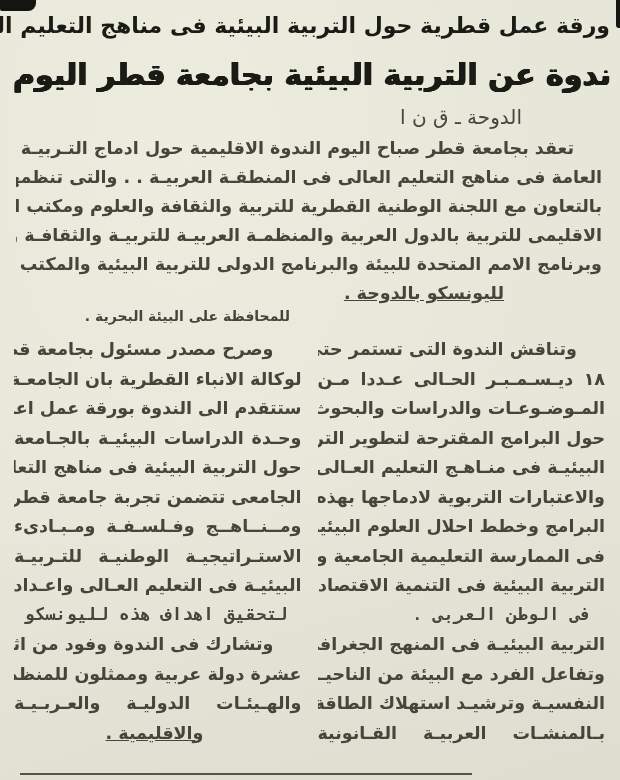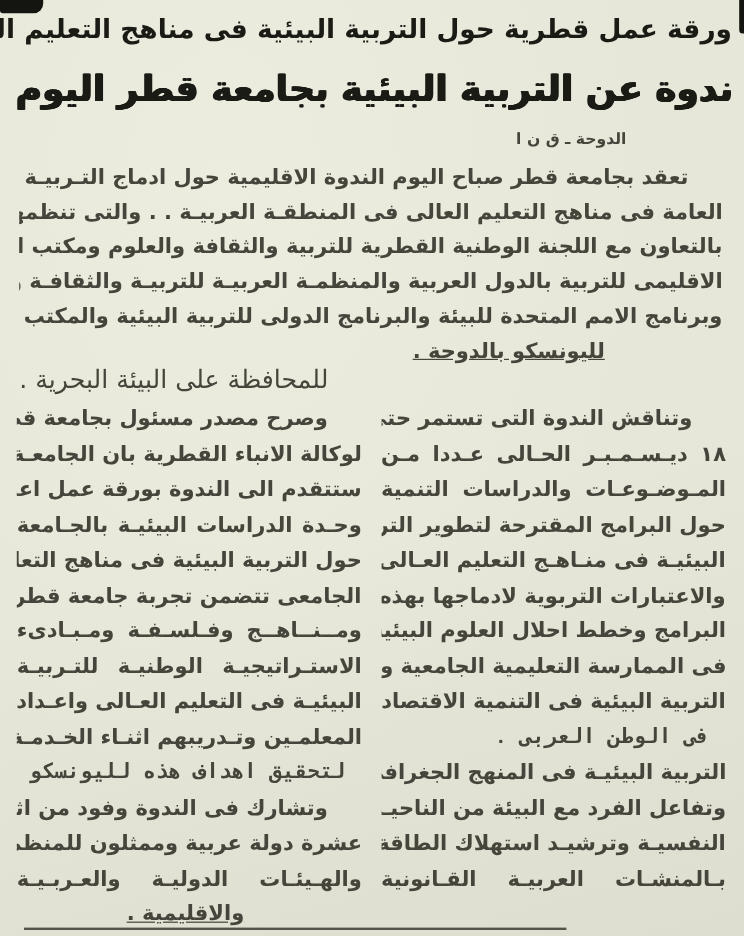--- a/index.html
+++ b/index.html
@@ -41,22 +41,22 @@
     font-size:30px;line-height:45px;
     font-weight:bold;
     color:var(--ink-headline);
     text-shadow:.7px 0 0 currentColor, -.7px 0 0 currentColor, 0 .4px 0 currentColor;
     text-align:justify;text-align-last:justify;
     white-space:nowrap;
   }
   .dateline{
     margin-top:9px;
     padding-left:96px;
-    font-size:13px;line-height:22px;
-    font-weight:bold;
+    font-size:20px;line-height:22px;
+    font-weight:normal;
     text-align:left;
     direction:rtl;
   }
   
   .dateline{text-align:right;padding-left:0;padding-right:98px;}
 
   .lead{
     margin:6px 18px 0 16px;
     font-size:17.5px;line-height:29px;
     font-weight:bold;
@@ -66,23 +66,23 @@
     white-space:nowrap;
     overflow:hidden;
   }
   .tline.first{padding-right:28px;text-align:justify;text-align-last:justify;}
   .tline.mid{text-align:justify;text-align-last:justify;}
   .tline.end{padding-right:14px;text-align:right;font-family:Liberation Mono, monospace;}
   .tline.end-deep{padding-right:98px;text-align:right;text-decoration:underline;}
 
   .stray{
     margin:-5px 18px 0 16px;
-    font-size:21px;line-height:26px;
-    font-weight:normal;
-    text-align:left;
+    font-size:14px;line-height:26px;
+    font-weight:bold;
+    text-align:right;
     padding-right:312px;
     white-space:nowrap;
   }
 
   .columns{
     display:flex;
     direction:rtl;            
     gap:16px;
     margin:6px 15px 0 14px;
     font-size:17.5px;
@@ -120,21 +120,21 @@
       <div class="tline mid">وبرنامج الامم المتحدة للبيئة والبرنامج الدولى للتربية البيئية والمكتب الاقليمى</div>
       <div class="tline end-deep">لليونسكو بالدوحة .</div>
     </div>
 
   <div class="stray">للمحافظة على البيئة البحرية .</div>
 
   <div class="columns">
     <div class="col col-right">
         <div class="tline first">وتناقش الندوة التى تستمر حتى</div>
         <div class="tline mid">١٨ ديـسـمـبـر الحـالى عـددا مـن</div>
-        <div class="tline mid">المـوضـوعـات والدراسات التنمية</div>
+        <div class="tline mid">المـوضـوعـات والدراسات والبحوث</div>
         <div class="tline mid">حول البرامج المقترحة لتطوير التربية</div>
         <div class="tline mid">البيئيـة فى منـاهـج التعليم العـالى</div>
         <div class="tline mid">والاعتبارات التربوية لادماجها بهذه</div>
         <div class="tline mid">البرامج وخطط احلال العلوم البيئية</div>
         <div class="tline mid">فى الممارسة التعليمية الجامعية ودور</div>
         <div class="tline mid">التربية البيئية فى التنمية الاقتصادية</div>
         <div class="tline end">فى الوطن العربى .</div>
         <div class="tline mid">التربية البيئيـة فى المنهج الجغرافى</div>
         <div class="tline mid">وتفاعل الفرد مع البيئة من الناحيـة</div>
         <div class="tline mid">النفسيـة وترشيـد استهلاك الطاقة</div>
@@ -143,21 +143,20 @@
     <div class="col col-left">
         <div class="tline first">وصرح مصدر مسئول بجامعة قطر</div>
         <div class="tline mid">لوكالة الانباء القطرية بان الجامعـة</div>
         <div class="tline mid">ستتقدم الى الندوة بورقة عمل اعدتها</div>
         <div class="tline mid">وحـدة الدراسات البيئيـة بالجـامعة</div>
         <div class="tline mid">حول التربية البيئية فى مناهج التعليم</div>
         <div class="tline mid">الجامعى تتضمن تجربة جامعة قطر</div>
         <div class="tline mid">ومــنــاهــج وفـلسـفـة ومـبـادىء</div>
         <div class="tline mid">الاستـراتيجيـة الوطنيـة للتـربيـة</div>
         <div class="tline mid">البيئيـة فى التعليم العـالى واعـداد</div>
-        <div class="tline mid">المعلمـين وتـدريبهم اثنـاء الخـدمـة</div>
         <div class="tline end">لتحقيق اهداف هذه لليونسكو .</div>
         <div class="tline first">وتشارك فى الندوة وفود من اثنتى</div>
         <div class="tline mid">عشرة دولة عربية وممثلون للمنظمات</div>
         <div class="tline mid">والهـيئـات الدوليـة والعـربـيـة</div>
         <div class="tline end-deep">والاقليمية .</div>
       </div>
   </div>
 
   <div class="bottom-rule"></div>
 

